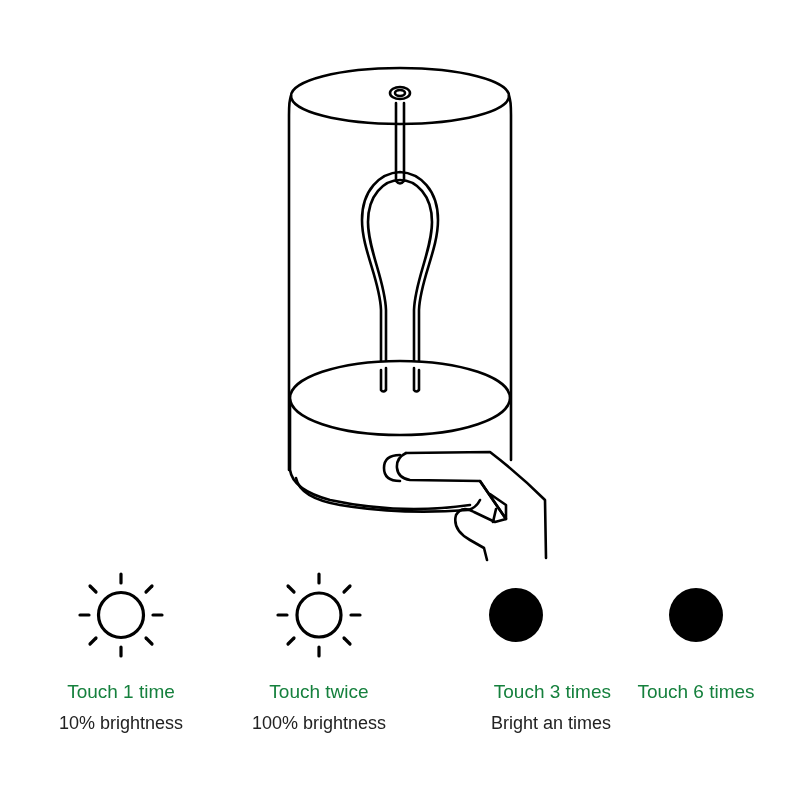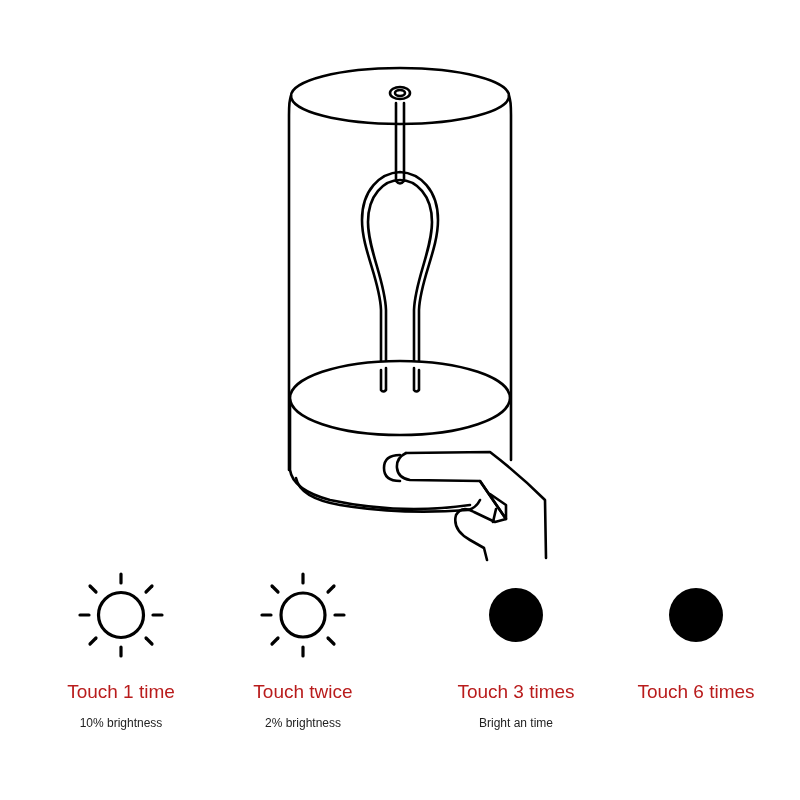--- a/index.html
+++ b/index.html
@@ -1,24 +1,24 @@
 <!DOCTYPE html>
 <html><head>
   <meta charset="utf-8">
   <style>
     html, body { margin: 0; padding: 0; background: #ffffff; }
     body { width: 800px; height: 800px; position: relative; overflow: hidden; font-family: "Liberation Sans", sans-serif; color: #1a1a1a; }
     .illustration { position: absolute; left: 0; top: 0; width: 800px; height: 570px; }
     .mode { position: absolute; top: 570px; width: 190px; text-align: center; }
     .mode .icon { display: block; margin: 0 auto; width: 90px; height: 90px; }
-    .mode .line1 { display: block; font-size: 19px; margin-top: 20px; line-height: 24px; color: #b91c1c; }
-    .mode .line2 { display: block; font-size: 12px; margin-top: 7px; line-height: 24px; color: #222; }
+    .mode .line1 { display: block; font-size: 19px; margin-top: 20px; line-height: 24px; color: #15803d; }
+    .mode .line2 { display: block; font-size: 18px; margin-top: 7px; line-height: 24px; color: #222; }
     #mode-0 { left: 26px; }
-    #mode-1 { left: 208px; }
-    #mode-2 { left: 421px; }
+    #mode-1 { left: 224px; }
+    #mode-2 { left: 421px; text-align: right; }
     #mode-3 { left: 601px; }
   </style>
 </head>
 <body>
 
 <svg class="illustration" viewBox="0 0 800 570" xmlns="http://www.w3.org/2000/svg" fill="none" stroke="#000" stroke-width="2.6" stroke-linecap="round" stroke-linejoin="round">
 
   <g>
     <ellipse cx="400" cy="96" rx="109" ry="28"></ellipse>
     <path d="M291 96 Q289 100 289 115 L289 470"></path>
@@ -77,29 +77,29 @@
     <line x1="45" y1="4" x2="45" y2="13"></line>
       <line x1="45" y1="77" x2="45" y2="86"></line>
     <line x1="4" y1="45" x2="13" y2="45"></line>
       <line x1="77" y1="45" x2="86" y2="45"></line>
     <line x1="14" y1="16" x2="20" y2="22"></line>
       <line x1="70" y1="68" x2="76" y2="74"></line>
     <line x1="76" y1="16" x2="70" y2="22"></line>
       <line x1="20" y1="68" x2="14" y2="74"></line>
   </svg>
   <span class="line1">Touch twice</span>
-  <span class="line2">2% brightness</span>
+  <span class="line2">100% brightness</span>
 </div>
 
 <div class="mode" id="mode-2">
   <svg class="icon" viewBox="0 0 90 90">
     <circle cx="45" cy="45" r="27" fill="#000"></circle>
   </svg>
   <span class="line1">Touch 3 times</span>
-  <span class="line2">Bright an time</span>
+  <span class="line2">Bright an times</span>
 </div>
 
 <div class="mode" id="mode-3">
   <svg class="icon" viewBox="0 0 90 90">
     <circle cx="45" cy="45" r="27" fill="#000"></circle>
   </svg>
   <span class="line1">Touch 6 times</span>
 </div>
 
 </body></html>

